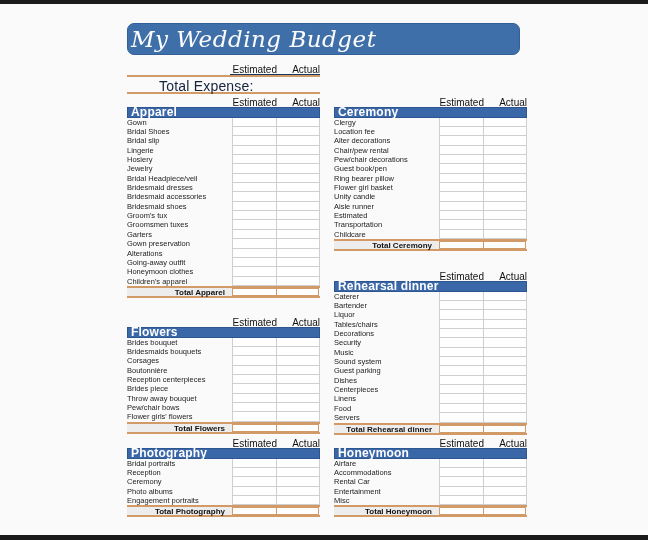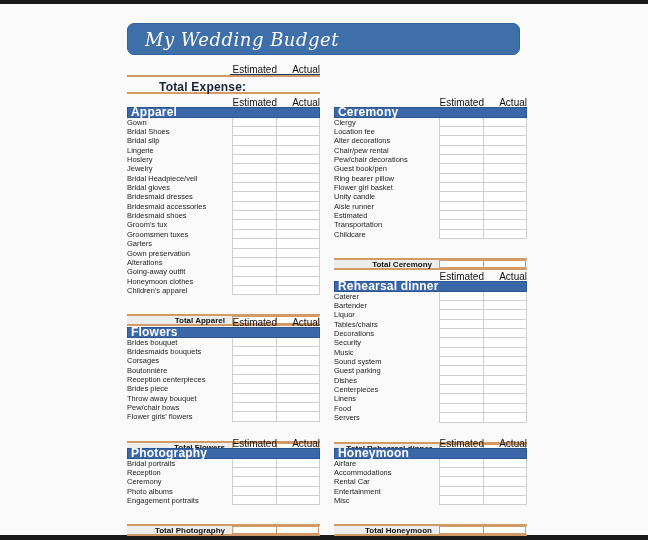--- a/index.html
+++ b/index.html
@@ -15,41 +15,41 @@
   #top-bar { top:0; height:4px; }
   #bottom-bar { top:535px; height:5px; }
 
   
   .banner {
     position:absolute; left:127px; top:23px; width:393px; height:32px;
     background:#3f6fa9; border:1px solid #34609a; border-radius:7px;
   }
   .banner .title {
     font-family:"DejaVu Serif", serif; font-style:italic;
-    color:#fdfdfd; font-size:18px; line-height:31px; padding-left:17px;
+    color:#fdfdfd; font-size:23px; line-height:31px; padding-left:3px;
     letter-spacing:0.5px;
   }
 
   
   .total-expense { position:absolute; left:127px; top:63px; width:193px; }
   .te-labels { position:relative; height:12px; }
   .te-underline {
     position:absolute; left:103px; top:11px; width:90px; height:0;
     border-top:1px solid #17375e;
   }
   .col-head {
     position:absolute; top:1px; font-size:10px; font-weight:normal; color:#111;
     text-align:right;
   }
   .col-head.est { left:105px; width:45px; }
   .col-head.act { left:150px; width:43px; }
   .tan-line { height:0; border-top:2px solid #d29a66; }
   .te-row { height:15px; }
   .te-row .te-text {
-    font-size:12px; font-weight:bold; color:#15233d; padding-left:32px;
+    font-size:14px; font-weight:normal; color:#15233d; padding-left:32px;
     line-height:15px; letter-spacing:0.2px;
   }
 
   
   .section { position:absolute; width:193px; }
   #sec-apparel     { left:127px; top:95px; }
   #sec-flowers     { left:127px; top:315px; }
   #sec-photography { left:127px; top:436px; }
   #sec-ceremony    { left:334px; top:95px; }
   #sec-rehearsal   { left:334px; top:269px; }
@@ -69,21 +69,21 @@
   }
   .cell { background:#ffffff; }
   .row .cell {
     border-right:1px solid #cfcfcf; border-bottom:1px solid #cfcfcf;
   }
   .row .cell.est { flex:0 0 45px; border-left:1px solid #cfcfcf; }
   .row .cell.act { flex:0 0 43px; }
 
   .total-row {
     display:flex; height:12px;
-    border-top:2px solid #d29a66; border-bottom:2px solid #d29a66;margin-top:19px;
+    border-top:2px solid #d29a66; border-bottom:2px solid #d29a66;
   }
   .total-row .total-label {
     flex:0 0 105px; background:#ededed;
     font-size:8px; font-weight:bold; line-height:9px; color:#111;
     text-align:right; padding-right:7px; white-space:nowrap;
   }
   .total-row .cell { border:1px solid #d29a66; }
   .total-row .cell.est { flex:0 0 45px; }
   .total-row .cell.act { flex:0 0 43px; margin-left:-1px; }
 </style>
@@ -146,25 +146,20 @@
         <div class="item-label">Jewelry</div>
         <div class="cell est"></div>
         <div class="cell act"></div>
       </div>
       <div class="row">
         <div class="item-label">Bridal Headpiece/veil</div>
         <div class="cell est"></div>
         <div class="cell act"></div>
       </div>
       <div class="row">
-        <div class="item-label">Bridal gloves</div>
-        <div class="cell est"></div>
-        <div class="cell act"></div>
-      </div>
-      <div class="row">
         <div class="item-label">Bridesmaid dresses</div>
         <div class="cell est"></div>
         <div class="cell act"></div>
       </div>
       <div class="row">
         <div class="item-label">Bridesmaid accessories</div>
         <div class="cell est"></div>
         <div class="cell act"></div>
       </div>
       <div class="row">

